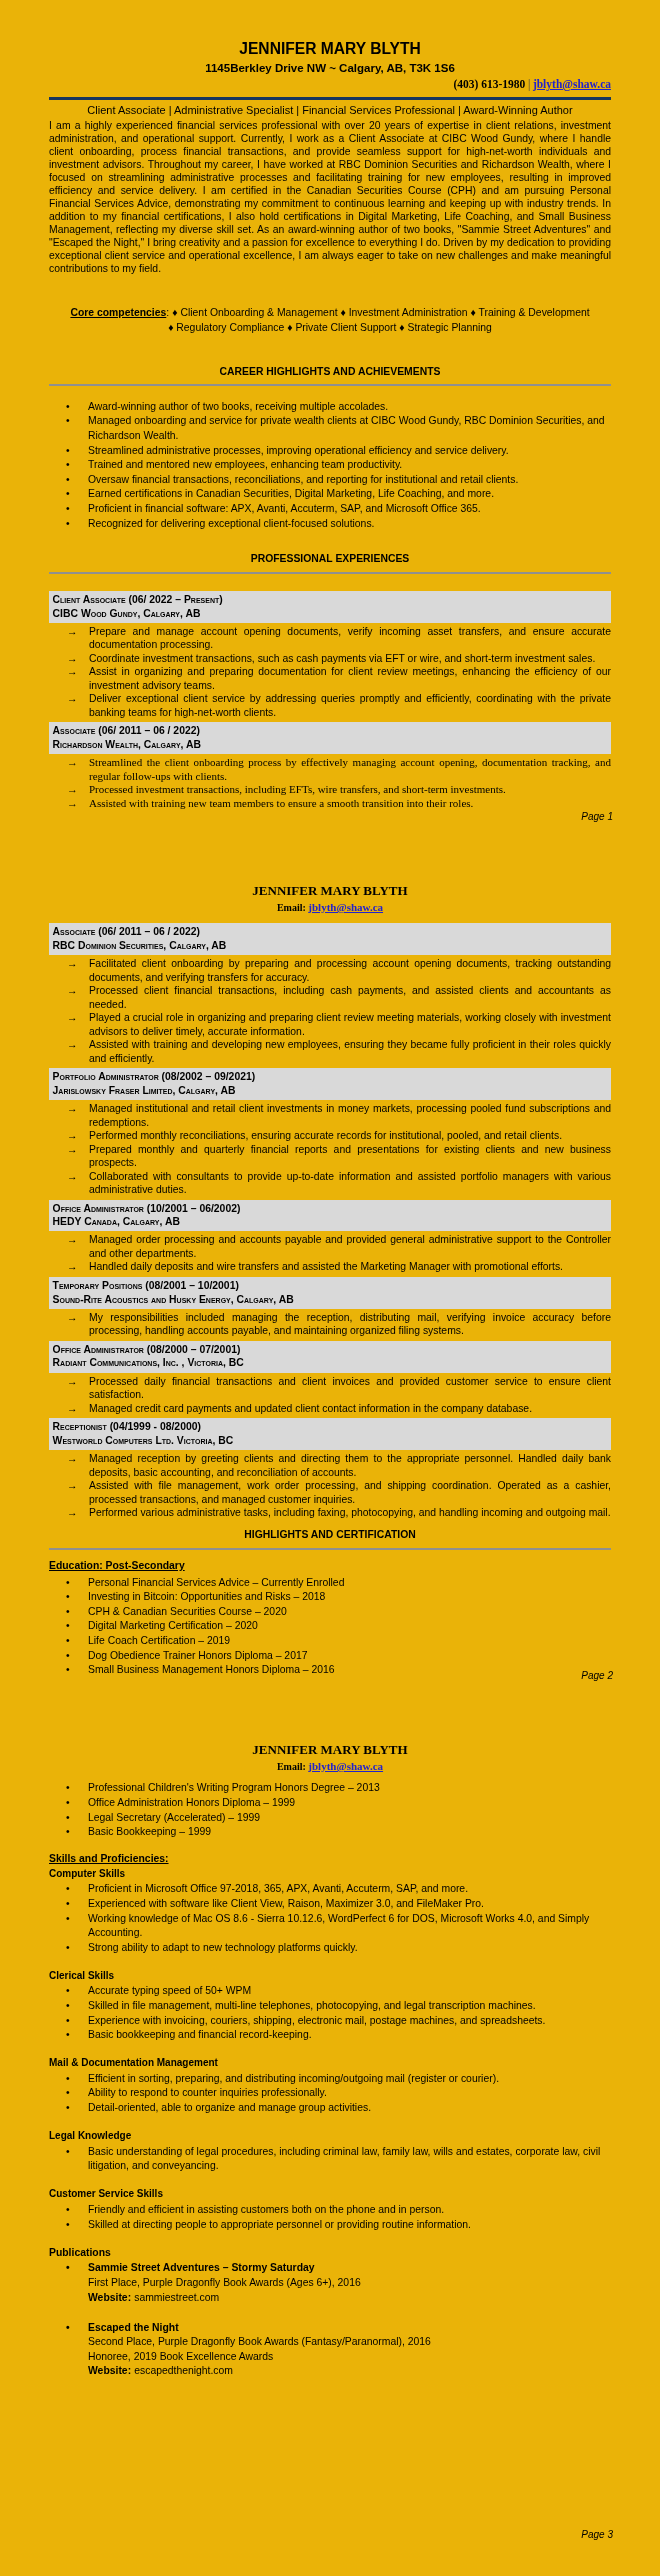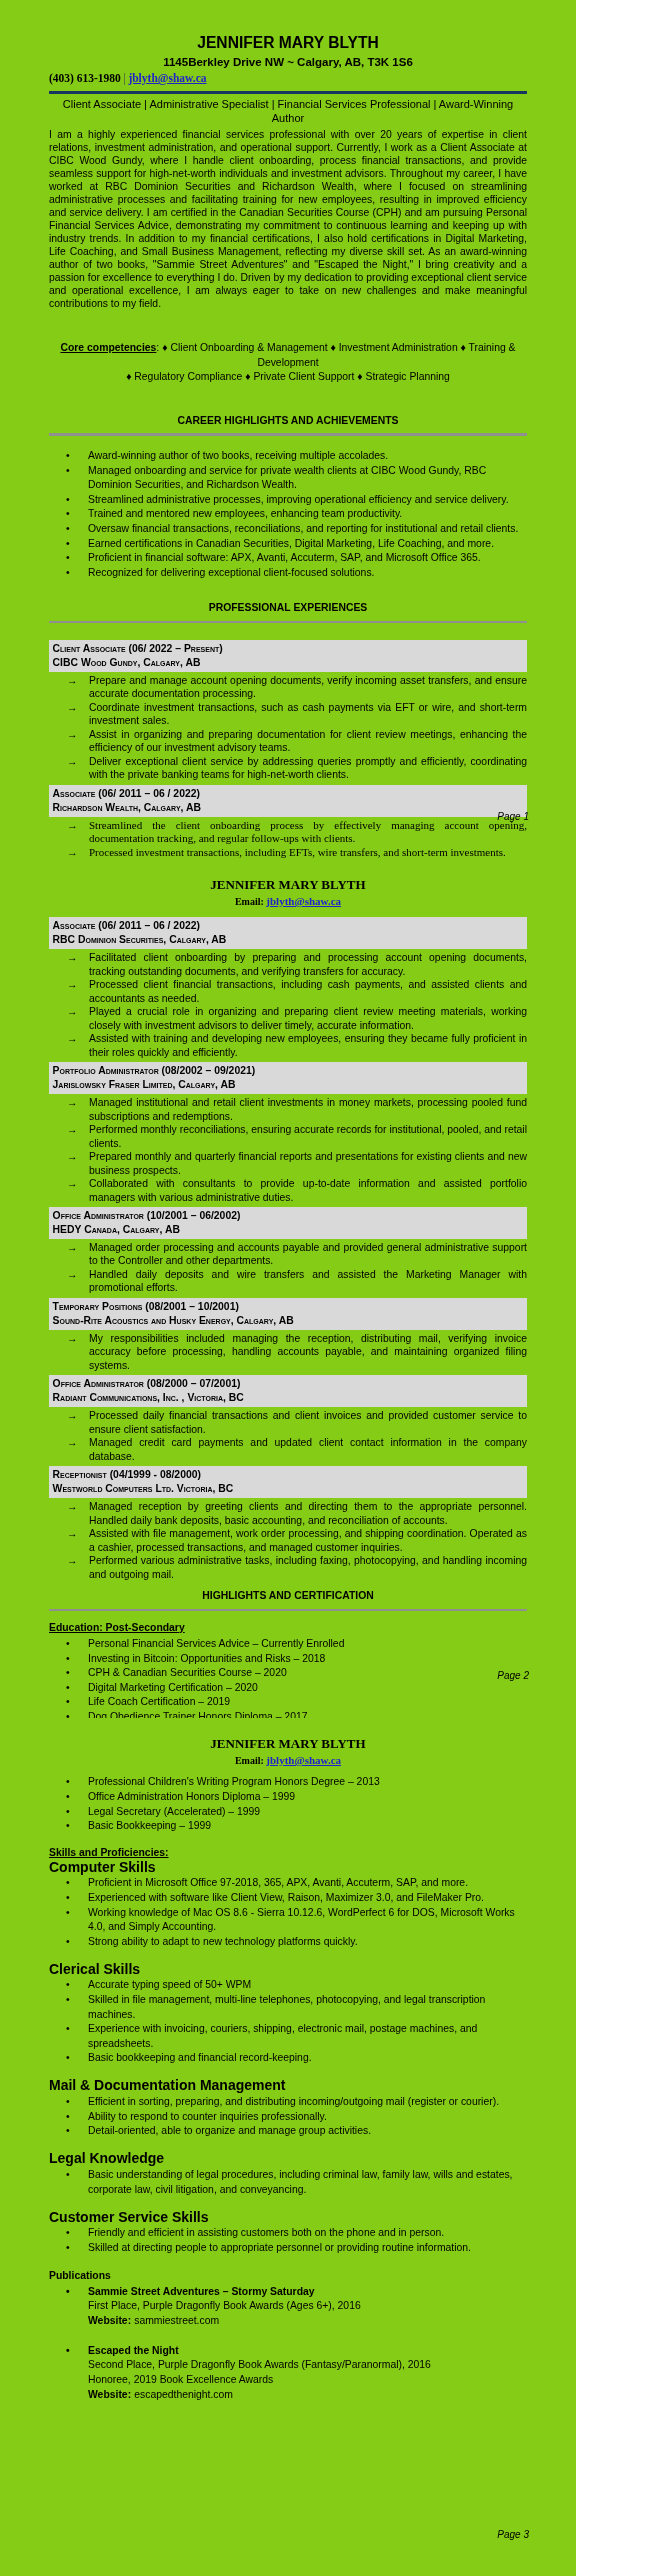--- a/index.html
+++ b/index.html
@@ -1,25 +1,25 @@
 <!DOCTYPE html>
 <html style="--navy: #17365d; --rule: #909090; --bar: #d9d9d9; --link: #2222cc;font-size:8.3px"><head>
 <meta charset="utf-8">
 <style>
   :root{
     --navy:#17365d; --rule:#909090; --bar:#d9d9d9; --link:#2222cc;
   }
   html,body{margin:0;padding:0;background:#ffffff;}
   body{width:664px;height:2576px;font-family:"Liberation Sans",sans-serif;color:#000;}
-  .page{position:relative;width:576px;height:859px;box-sizing:border-box;padding:4px 49px;overflow:hidden;background:#84cc16;}
+  .page{position:relative;width:660px;height:859px;box-sizing:border-box;padding:10px 49px;overflow:hidden;background:#eab308;}
 
   
   .name1{padding-top:29px;font-size:15.6px;font-weight:700;text-align:center;line-height:19px;}
   .addr{font-size:11.5px;font-weight:700;text-align:center;line-height:14.6px;margin-top:3.1px;}
-  .phoneline{font-family:"Liberation Serif",serif;font-size:11.5px;font-weight:700;text-align:left;line-height:14.6px;margin-top:1px;}
+  .phoneline{font-family:"Liberation Serif",serif;font-size:11.5px;font-weight:700;text-align:right;line-height:14.6px;margin-top:1px;}
   .phoneline .sep{font-weight:400;padding:0 2.6px;color:#444;}
   .email-link{color:var(--link);text-decoration:underline;cursor:pointer;}
   .navy-rule{height:2.6px;background:var(--navy);margin-top:6.2px;}
   .tagline{font-size:11px;font-weight:400;text-align:center;line-height:14.6px;margin:2.6px auto 0 auto;max-width:521px;}
   .summary{font-size:10.4px;line-height:13px;text-align:justify;margin:2.1px 0 0 0;}
   .core{margin-top:31px;text-align:center;font-size:10.4px;line-height:14.6px;}
   .core-label{font-weight:700;text-decoration:underline;}
   .core-l1{margin-left:3.1px;}
 
   
@@ -49,21 +49,21 @@
   .emailline{text-align:center;font-family:"Liberation Serif",serif;font-weight:700;font-size:10px;line-height:14px;margin-top:1.6px;}
   .emailline .email-link{font-size:11px;}
 
   
   .sub-head{font-weight:700;text-decoration:underline;font-size:10.4px;line-height:13.5px;margin-top:9.4px;}
   .dot-list.edu{margin-top:3.1px;}
   .dot-list.edu3{margin-top:7.3px;}
   .skills-head{font-weight:700;text-decoration:underline;font-size:10.4px;line-height:13.5px;margin-top:12.5px;}
   #skill-groups{margin-top:1px;}
   .skill-group + .skill-group{margin-top:13.5px;}
-  .skill-title{font-weight:700;font-size:14px;line-height:13.5px;}
+  .skill-title{font-weight:700;font-size:10px;line-height:13.5px;}
   .skill-group .dot-list{margin-top:2.1px;}
   .pubs-head{font-weight:700;font-size:10.4px;line-height:13.5px;margin-top:13.5px;}
   #pub-list{margin-top:2.1px;}
   .pub + .pub{margin-top:15.6px;}
   .pub-title-row{position:relative;padding-left:39px;line-height:14.6px;font-size:10.4px;font-weight:700;}
   .pub-title-row .marker{position:absolute;left:17px;top:0;}
   .pub-line{padding-left:39px;line-height:14.6px;font-size:10.4px;}
   .pub-web{padding-left:39px;line-height:14.6px;font-size:10.4px;}
   .pub-web-label{font-weight:700;margin-right:3.1px;}
 

